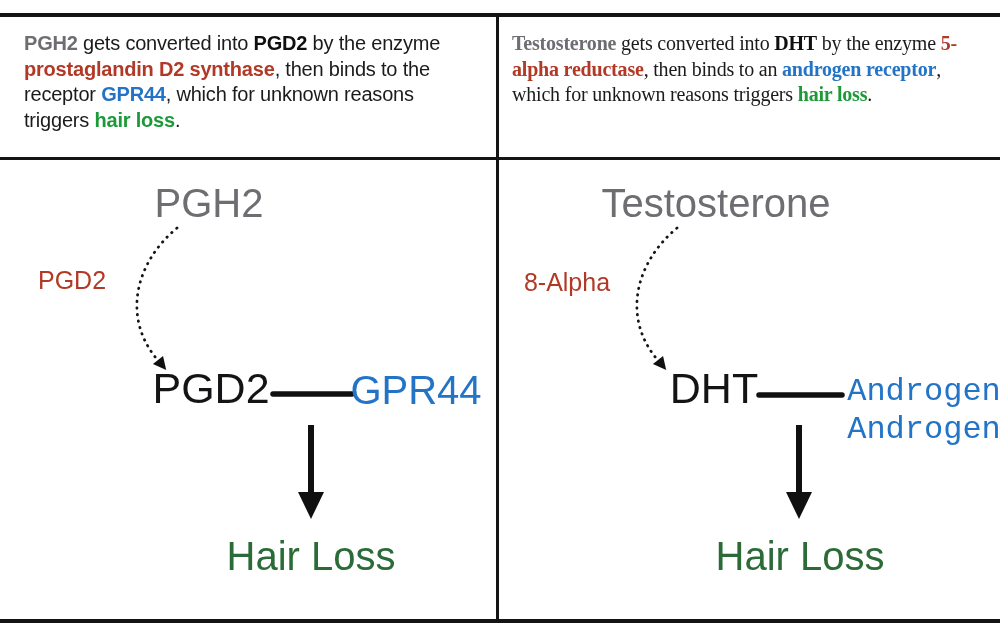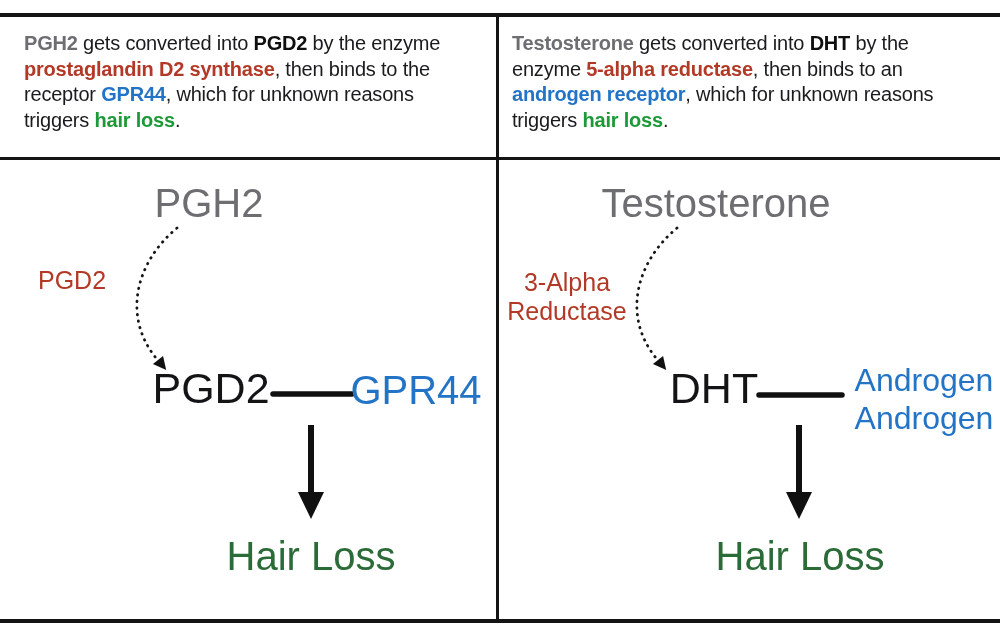--- a/index.html
+++ b/index.html
@@ -30,40 +30,40 @@
   .divider{position:absolute;top:13px;left:496px;width:3px;height:610px;background:var(--rule);}
 
   
   .summary{
     position:absolute;top:31px;
     font-size:20px;line-height:25.5px;
     letter-spacing:-0.2px;
     color:var(--ink);
   }
   .summary.left{left:24px;width:446px;}
-  .summary.right{left:512px;width:464px;}
+  .summary.right{left:512px;width:464px;font-family:Liberation Serif, serif;}
   .seg{font-weight:400;}
   .seg.gray{font-weight:700;color:var(--gray);}
   .seg.black{font-weight:700;color:#0f0f10;}
   .seg.red{font-weight:700;color:var(--red);}
   .seg.blue{font-weight:700;color:var(--blue);}
   .seg.green{font-weight:700;color:var(--green_inline);}
 
   
   .panel{position:absolute;top:158px;height:462px;}
   .panel.left{left:0;width:497px;}
   .panel.right{left:497px;width:503px;}
   .panel svg{position:absolute;inset:0;width:100%;height:100%;}
 
   .dlabel{position:absolute;transform:translateX(-50%);text-align:center;white-space:nowrap;}
   .substrate{font-size:40px;color:var(--gray);top:23px;}
   .enzyme{font-size:25px;line-height:29px;color:var(--red);white-space:normal;}
   .product{font-size:43px;color:#141416;top:206px;}
   .receptor{font-size:40px;color:var(--blue);top:210px;}
-  .receptor.two-line{font-size:32px;line-height:38px;top:203px;white-space:normal;}
+  .receptor.two-line{font-size:32px;line-height:38px;top:215px;white-space:normal;font-family:Liberation Mono, monospace;}
   .outcome{font-size:40px;color:var(--green_title);top:376px;}
   .enzyme-line,.receptor-line{display:block;}
 
   .arc{fill:none;stroke:#151515;stroke-width:2.8;stroke-dasharray:0.4 6.2;stroke-linecap:round;}
   .bind-line{stroke:#101010;stroke-width:5.5;stroke-linecap:round;}
   .arrow-shaft{stroke:#101010;stroke-width:6;}
   .arrow-head{fill:#101010;}
 </style>
 </head>
 <body>
@@ -101,22 +101,21 @@
   <section class="panel right">
     <svg viewBox="0 0 503 462">
       <path class="arc" d="M 180 70 C 139 104, 125 158, 159 200"></path>
       <polygon class="arrow-head" points="0,-6.5 13,0 0,6.5" transform="translate(161,202) rotate(51)"></polygon>
       <line class="bind-line" x1="262" y1="237" x2="345" y2="237"></line>
       <line class="arrow-shaft" x1="302" y1="267" x2="302" y2="336"></line>
       <polygon class="arrow-head" points="289,334 315,334 302,361"></polygon>
     </svg>
     <div class="dlabel substrate" style="left:219px;">Testosterone</div>
     <div class="dlabel enzyme" style="left:70px;top:110px;">
-        <span class="enzyme-line">3-Alpha</span>
-        <span class="enzyme-line">Reductase</span>
+        <span class="enzyme-line">8-Alpha</span>
       </div>
     <div class="dlabel product" style="left:217px;">DHT</div>
     <div class="dlabel receptor two-line" style="left:427px;">
         <span class="receptor-line">Androgen</span>
         <span class="receptor-line">Androgen</span>
       </div>
     <div class="dlabel outcome" style="left:303px;">Hair Loss</div>
   </section>
 
 </div>

